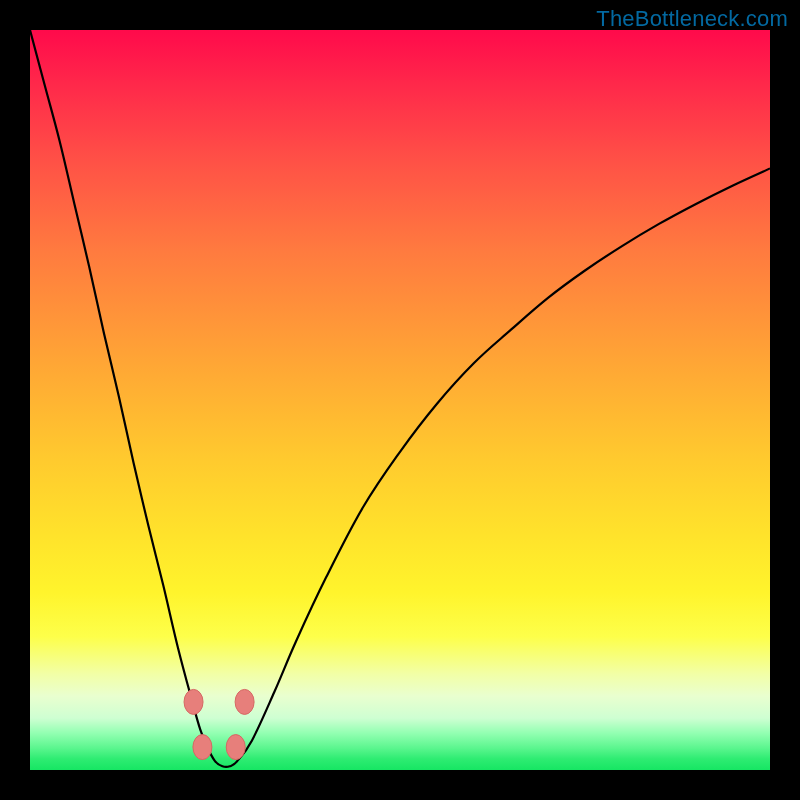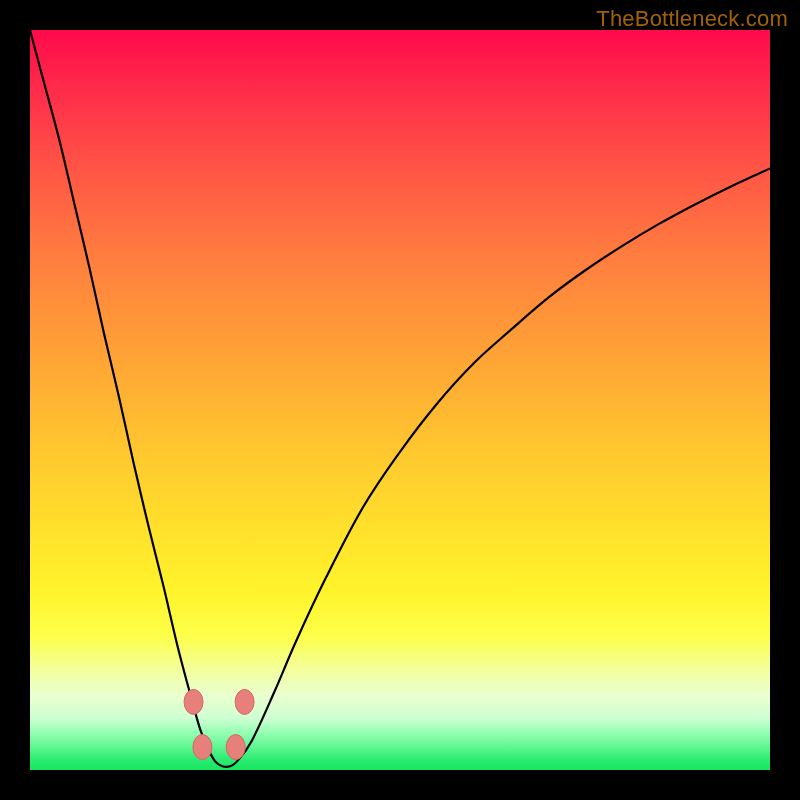--- a/index.html
+++ b/index.html
@@ -53,21 +53,21 @@
   .curve {
     position: absolute;
     left: 0; top: 0;
     width: 740px;
     height: 740px;
   }
   .watermark {
     position: absolute;
     top: 6px;
     right: 12px;
-    color: #a16207;
+    color: #0369a1;
     font-size: 22px;
     letter-spacing: 0.2px;
   }
 </style>
 </head>
 <body>
 
 <div class="frame">
   <div class="plot">
     <div class="gradient"></div>

